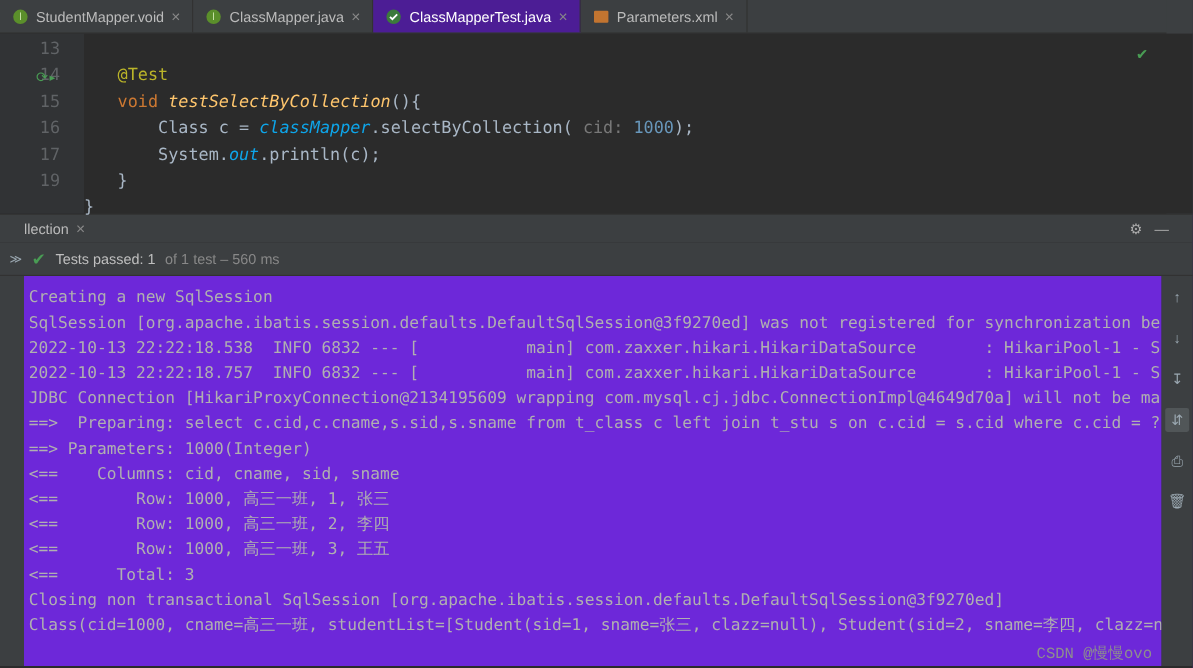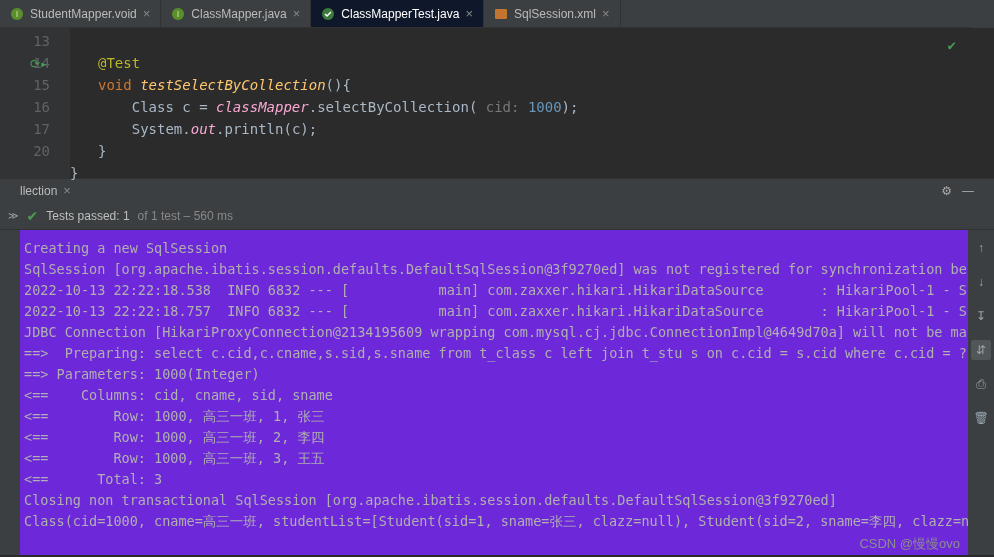--- a/index.html
+++ b/index.html
@@ -21,21 +21,21 @@
 }
 .tab {
   display: flex;
   align-items: center;
   padding: 0 10px;
   border-right: 1px solid #323232;
   gap: 6px;
   color: #bbb;
   cursor: pointer;
 }
-.tab.active { background: #0f172a; color: #fff; }
+.tab.active { background: #4c1d95; color: #fff; }
 .tab-icon { width: 14px; height: 14px; display: inline-flex; align-items: center; justify-content: center; }
 .close-x { color: #888; font-size: 13px; }
 .editor {
   display: flex;
   font-family: Consolas, monospace;
   font-size: 14px;
   line-height: 22px;
   background: #2b2b2b;
   height: 150px;
   position: relative;
@@ -47,21 +47,21 @@
   text-align: right;
   padding-right: 20px;
   padding-top: 2px;
 }
 .gutter div { height: 22px; }
 .run-icon { position: absolute; left: 30px; top: 25px; color: #499c54; font-size: 12px;}
 .code { padding-top: 2px; padding-left: 28px; white-space: pre; }
 .c-anno { color: #bbb529; margin-top: 40px; }
 .c-kw { color: #cc7832; }
 .c-method { color: #ffc66d; font-style: italic; }
-.c-field { color: #f9a8d4; font-style: italic; }
+.c-field { color: #0ea5e9; font-style: italic; }
 .c-param { color: #787878; }
 .c-num { color: #6897bb; }
 .c-static { font-style: italic; }
 .c-punct { color: #a9b7c6; }
 .checkmark { position: absolute; right: 38px; top: 6px; color: #499c54; font-size: 14px; }
 .side-tabs {
   position: absolute;
   right: 0;
   top: 0;
   width: 22px;
@@ -124,21 +124,21 @@
   background: #3c3f41;
   display: flex;
   flex-direction: column;
   align-items: center;
   padding-top: 8px;
   gap: 14px;
   color: #9aa7b0;
 }
 .tool-btn { width: 20px; height: 20px; display: flex; align-items: center; justify-content: center; cursor: pointer; }
 .tool-btn.active { background: #515658; border-radius: 2px; }
-.watermark { position: absolute; right: 34px; bottom: 4px; font-size: 13px; color: #8e8e8e; font-family: Liberation Sans, sans-serif; }
+.watermark { position: absolute; right: 34px; bottom: 4px; font-size: 13px; color: #8e8e8e; font-family: Liberation Mono, monospace; }
 </style>
 </head>
 <body>
 
 <div class="tabs">
   <div class="tab">
     <span class="tab-icon">
         <svg width="14" height="14">
           <circle cx="7" cy="7" r="6" fill="#5b8f2b"></circle>
           <text x="7" y="10" font-size="9" text-anchor="middle" fill="#c5e1a5">I</text>
@@ -166,39 +166,39 @@
       </span>
     <span>ClassMapperTest.java</span>
     <span class="close-x">×</span>
   </div>
   <div class="tab">
     <span class="tab-icon">
         <svg width="14" height="14">
           <rect x="1" y="2" width="12" height="10" rx="1" fill="#c27430"></rect>
         </svg>
       </span>
-    <span>SqlSession.xml</span>
+    <span>Parameters.xml</span>
     <span class="close-x">×</span>
   </div>
 </div>
 
 <div class="side-tabs">
   <span>maven</span>
   <span>Database</span>
 </div>
 
 <div class="editor">
   <span class="checkmark">✔</span>
   <div class="gutter">
     <div>13</div>
     <div>14</div>
     <div>15</div>
     <div>16</div>
     <div>17</div>
-    <div>20</div>
+    <div>19</div>
   </div>
   <span class="run-icon">⟳▸</span>
   <div class="code">
 <span class="c-anno">@Test</span>
 <span class="c-kw">void </span><span class="c-method">testSelectByCollection</span><span class="c-punct">(){</span>
     <span class="c-punct">Class c = </span><span class="c-field">classMapper</span><span class="c-punct">.selectByCollection(</span><span class="c-param"> cid: </span><span class="c-num">1000</span><span class="c-punct">);</span>
     <span class="c-punct">System.</span><span class="c-field c-static">out</span><span class="c-punct">.println(c);</span>
 <span class="c-punct">}</span>
 <span class="c-punct" style="margin-left:-28px">}</span></div>
 </div>

